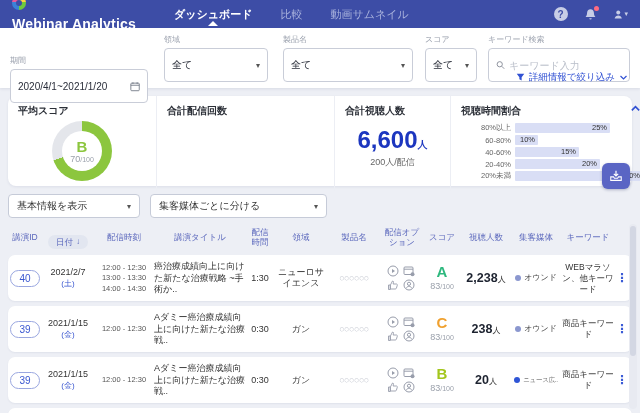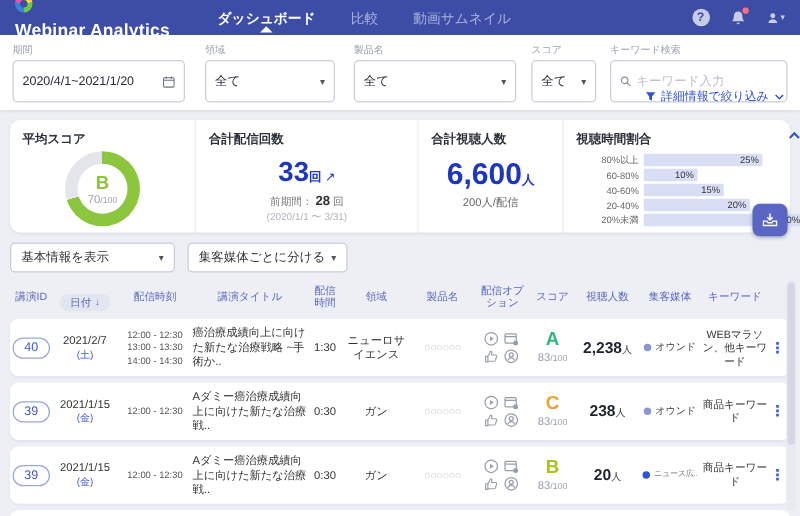--- a/index.html
+++ b/index.html
@@ -27,21 +27,21 @@
   .user-caret{font-size:7px;color:#c7cde6;margin-left:1px;}
   
   .filters{background:#fff;height:60px;position:relative;box-shadow:0 1px 3px rgba(30,40,90,.10);z-index:2;}
   .field{position:absolute;top:6px;}
   .field label{display:block;font-size:8px;color:#9aa0ad;margin-bottom:3px;}
   .inputbox{height:24px;border:1px solid #c9cdd8;border-radius:4px;background:#fff;display:flex;align-items:center;padding:16px 7px;box-sizing:border-box;font-size:10px;color:#2a2e3a;}
   .inputbox input{border:none;outline:none;font-size:10px;color:#2a2e3a;width:100%;padding:0;background:transparent;font-family:inherit;}
   .inputbox input::placeholder{color:#b9bec9;}
   .selectbox{justify-content:space-between;cursor:pointer;}
   .caret{font-size:8px;color:#555;}
-  .f-period{left:10px;width:138px;}
+  .f-period{left:10px;width:138px;margin-top:21px;}
   .f-domain{left:164px;width:104px;}
   .f-product{left:283px;width:130px;}
   .f-score{left:425px;width:52px;}
   .f-keyword{left:488px;width:142px;}
   .adv-link{position:absolute;right:12px;bottom:4px;display:flex;align-items:center;gap:4px;color:#3151d3;font-size:9.5px;cursor:pointer;}
   
   .kpi-card{margin:8px 8px 0;height:90px;background:#fff;border-radius:8px;box-shadow:0 1px 3px rgba(30,40,90,.08);display:grid;grid-template-columns:148px 178px 116px 1fr;position:relative;}
   .kpi{padding:8px 10px;position:relative;}
   .kpi+.kpi{border-left:1px solid #eceef4;}
   .kpi-title{font-size:10px;font-weight:bold;color:#2c3038;}
@@ -64,21 +64,21 @@
   .bars{margin:5px 0 0 4px;}
   .bar-row{display:flex;align-items:center;margin-bottom:2px;}
   .bar-label{width:46px;text-align:right;font-size:7.5px;color:#666;margin-right:4px;flex:none;}
   .bar{height:10px;background:#d9def5;border-radius:1px;position:relative;flex:none;}
   .bar-val{position:absolute;right:3px;top:0;font-size:7.5px;line-height:10px;color:#333;}
   .dl-btn{position:absolute;top:163px;right:10px;width:28px;height:26px;background:#5a65c4;border-radius:6px;display:flex;align-items:center;justify-content:center;box-shadow:0 1px 3px rgba(30,40,90,.3);cursor:pointer;z-index:4;}
   
   .controls{margin:8px 8px 0;display:flex;gap:10px;}
   .ctl-btn{height:24px;background:#fff;border:1px solid #c6cbd8;border-radius:4px;display:flex;align-items:center;justify-content:space-between;padding:0 8px;font-size:10px;color:#333;box-sizing:border-box;cursor:pointer;}
   .ctl-btn.w1{width:132px;}
-  .ctl-btn.w2{width:128px;}
+  .ctl-btn.w2{width:177px;}
   
   .table-area{--cols:34px 52px 60px 92px 28px 54px 52px 44px 36px 52px 48px 56px 12px;}
   .thead{display:grid;grid-template-columns:var(--cols);margin:0 8px;padding:7px 0 6px;align-items:center;}
   .th{font-size:8.5px;color:#5a67bc;text-align:center;white-space:pre-line;line-height:1.2;}
   .hdr-pill{display:inline-flex;align-items:center;gap:3px;background:#e2e6f0;border-radius:9px;padding:2px 8px;cursor:pointer;}
   .sort-arrow{font-size:8px;color:#5a67bc;}
   .row-card{display:grid;grid-template-columns:var(--cols);align-items:center;background:#fff;border-radius:7px;margin:0 8px 5px;min-height:38px;padding:4px 0;box-shadow:0 1px 2px rgba(20,30,80,.06);}
   .cell{text-align:center;font-size:9px;color:#333;line-height:1.3;}
   .id-pill{display:inline-block;border:1px solid #9aa7e0;color:#3a57d0;border-radius:10px;padding:1px 8px;font-size:10px;background:#fff;cursor:pointer;}
   .date-main{font-size:9px;color:#333;display:block;}
@@ -200,26 +200,20 @@
       <div class="donut" style="background: conic-gradient(rgb(140, 198, 62) 70%, rgb(228, 230, 235) 0deg);">
         <div class="donut-hole">
           <span class="grade-big" style="color: rgb(140, 198, 62);">B</span>
           <span class="score-frac"><b>70</b><span>/100</span></span>
         </div>
       </div>
     </div>
   </div>
   <div class="kpi">
     <div class="kpi-title">合計配信回数</div>
-    <div class="kpi-center">
-      <span class="big-num">33</span><span class="big-unit">回</span>
-      <span class="trend">↗</span>
-      <div class="prev-line"><span>前期間：</span> <b>28</b> <span>回</span></div>
-      <div class="prev-period">(2020/1/1 〜 3/31)</div>
-    </div>
   </div>
   <div class="kpi">
     <div class="kpi-title">合計視聴人数</div>
     <div class="kpi-center">
       <span class="viewers-big">6,600</span><span class="big-unit">人</span>
       <div class="per-bc">200人/配信</div>
     </div>
   </div>
   <div class="kpi">
     <div class="kpi-title">視聴時間割合</div>
@@ -230,21 +224,21 @@
     </div>
     <div class="bars">
         <div class="bar-row">
           <span class="bar-label">80%以上</span>
           <span class="bar" style="width: 95px;">
             <span class="bar-val">25%</span>
           </span>
         </div>
         <div class="bar-row">
           <span class="bar-label">60-80%</span>
-          <span class="bar" style="width: 43px;">
+          <span class="bar" style="width: 23px;">
             <span class="bar-val">10%</span>
           </span>
         </div>
         <div class="bar-row">
           <span class="bar-label">40-60%</span>
           <span class="bar" style="width: 64px;">
             <span class="bar-val">15%</span>
           </span>
         </div>
         <div class="bar-row">

